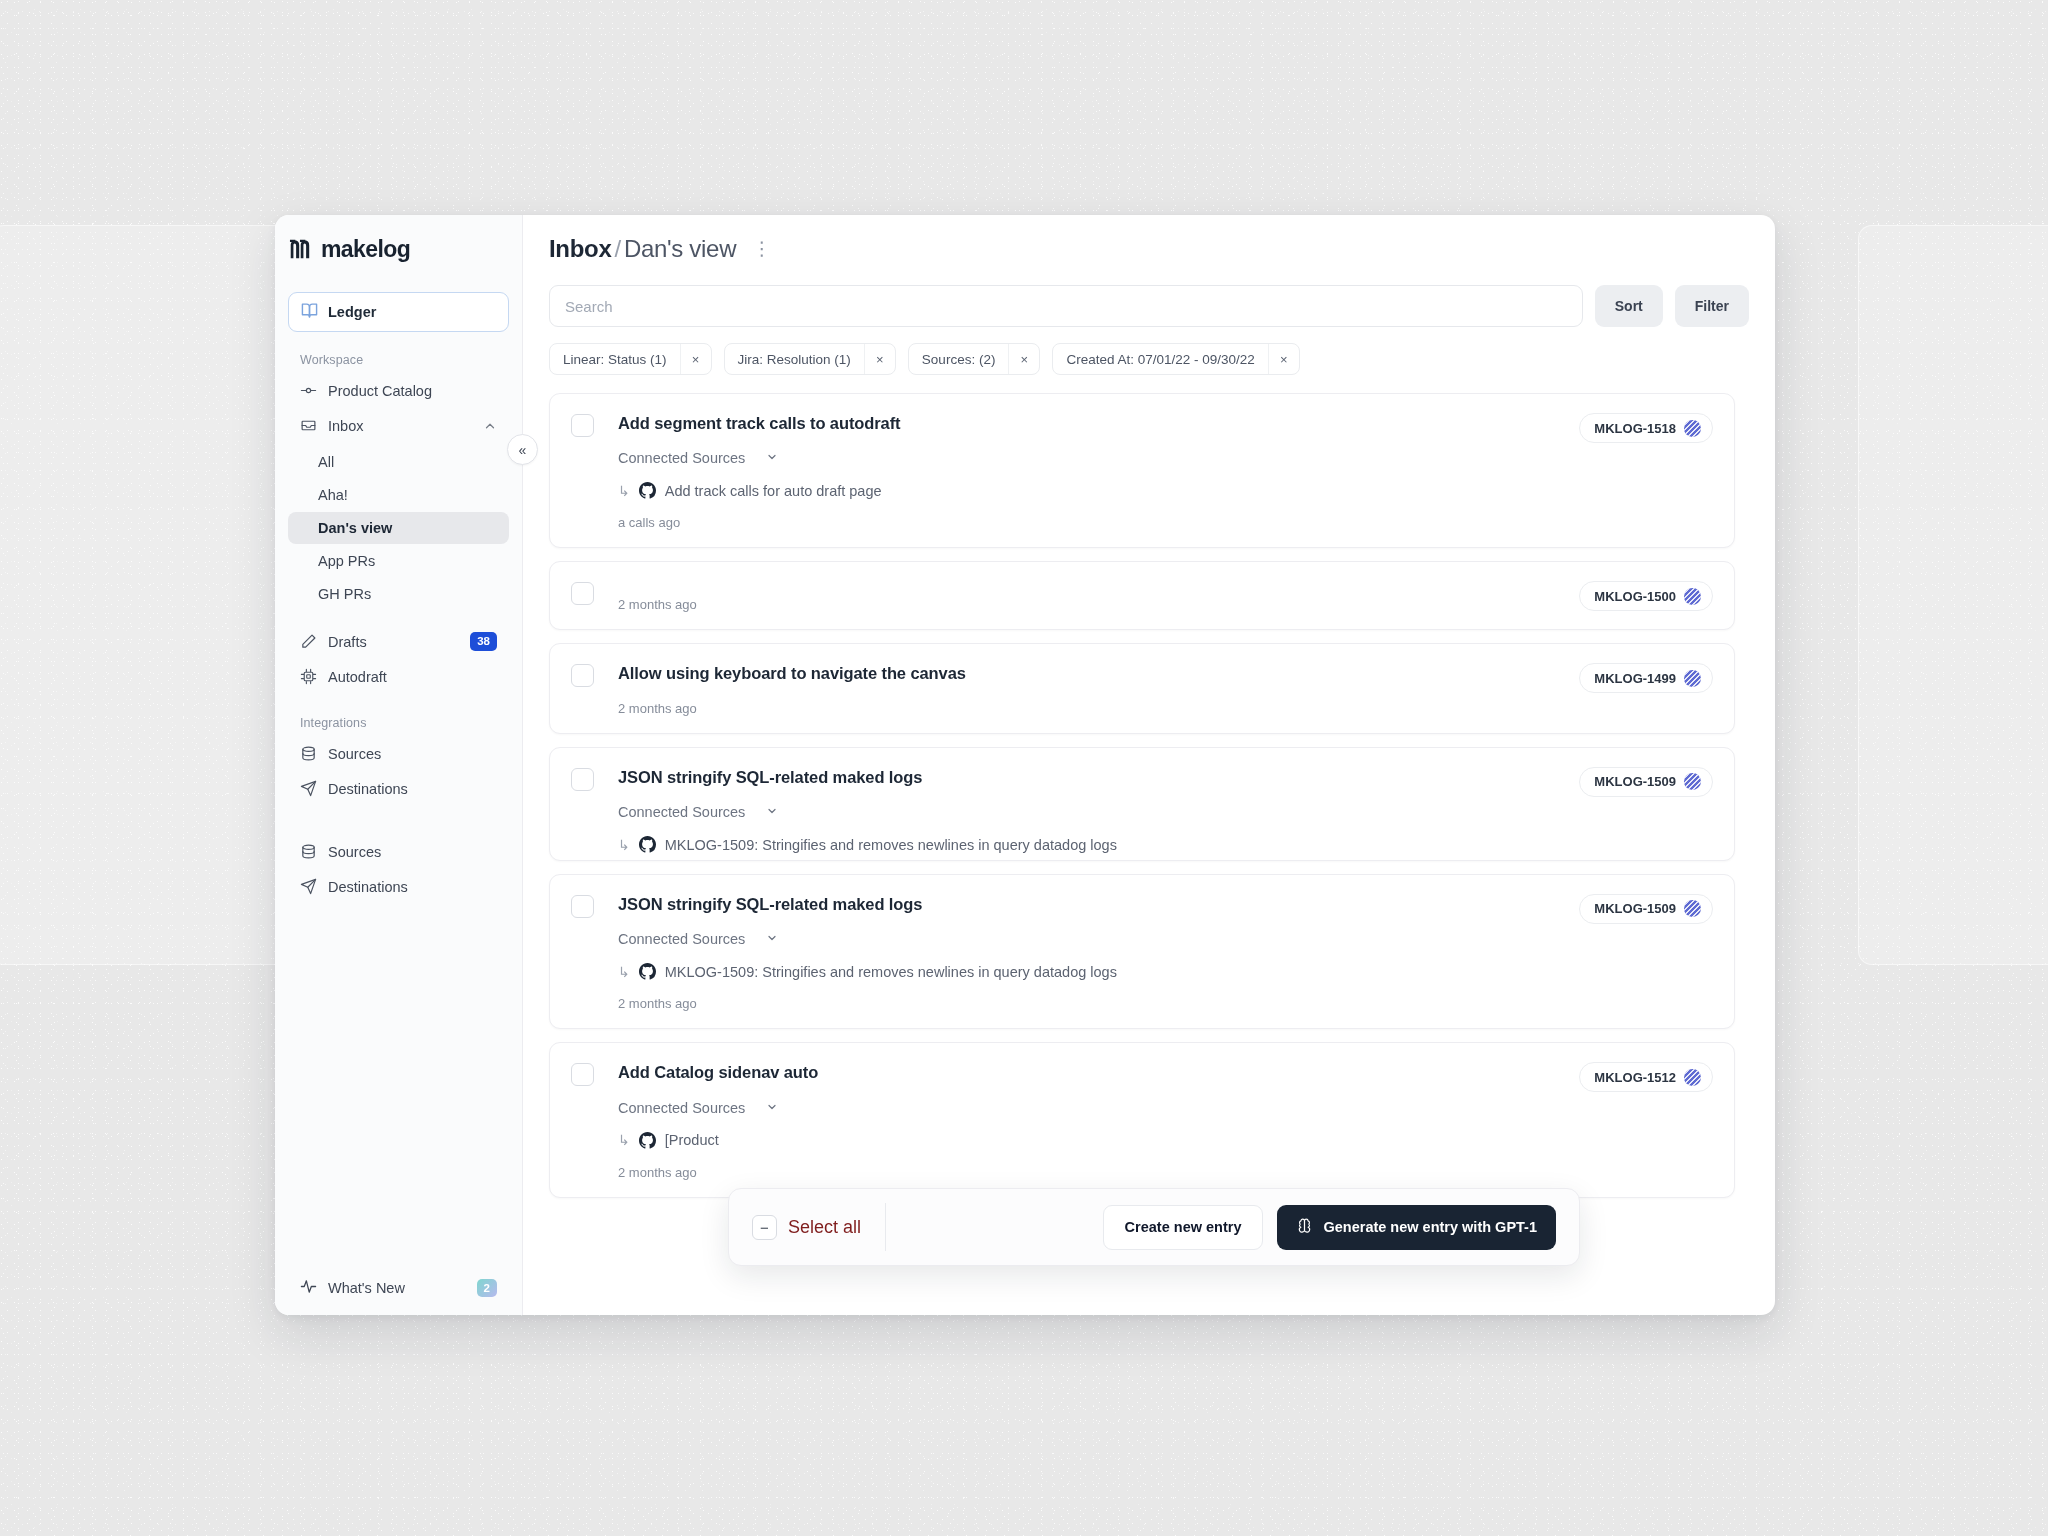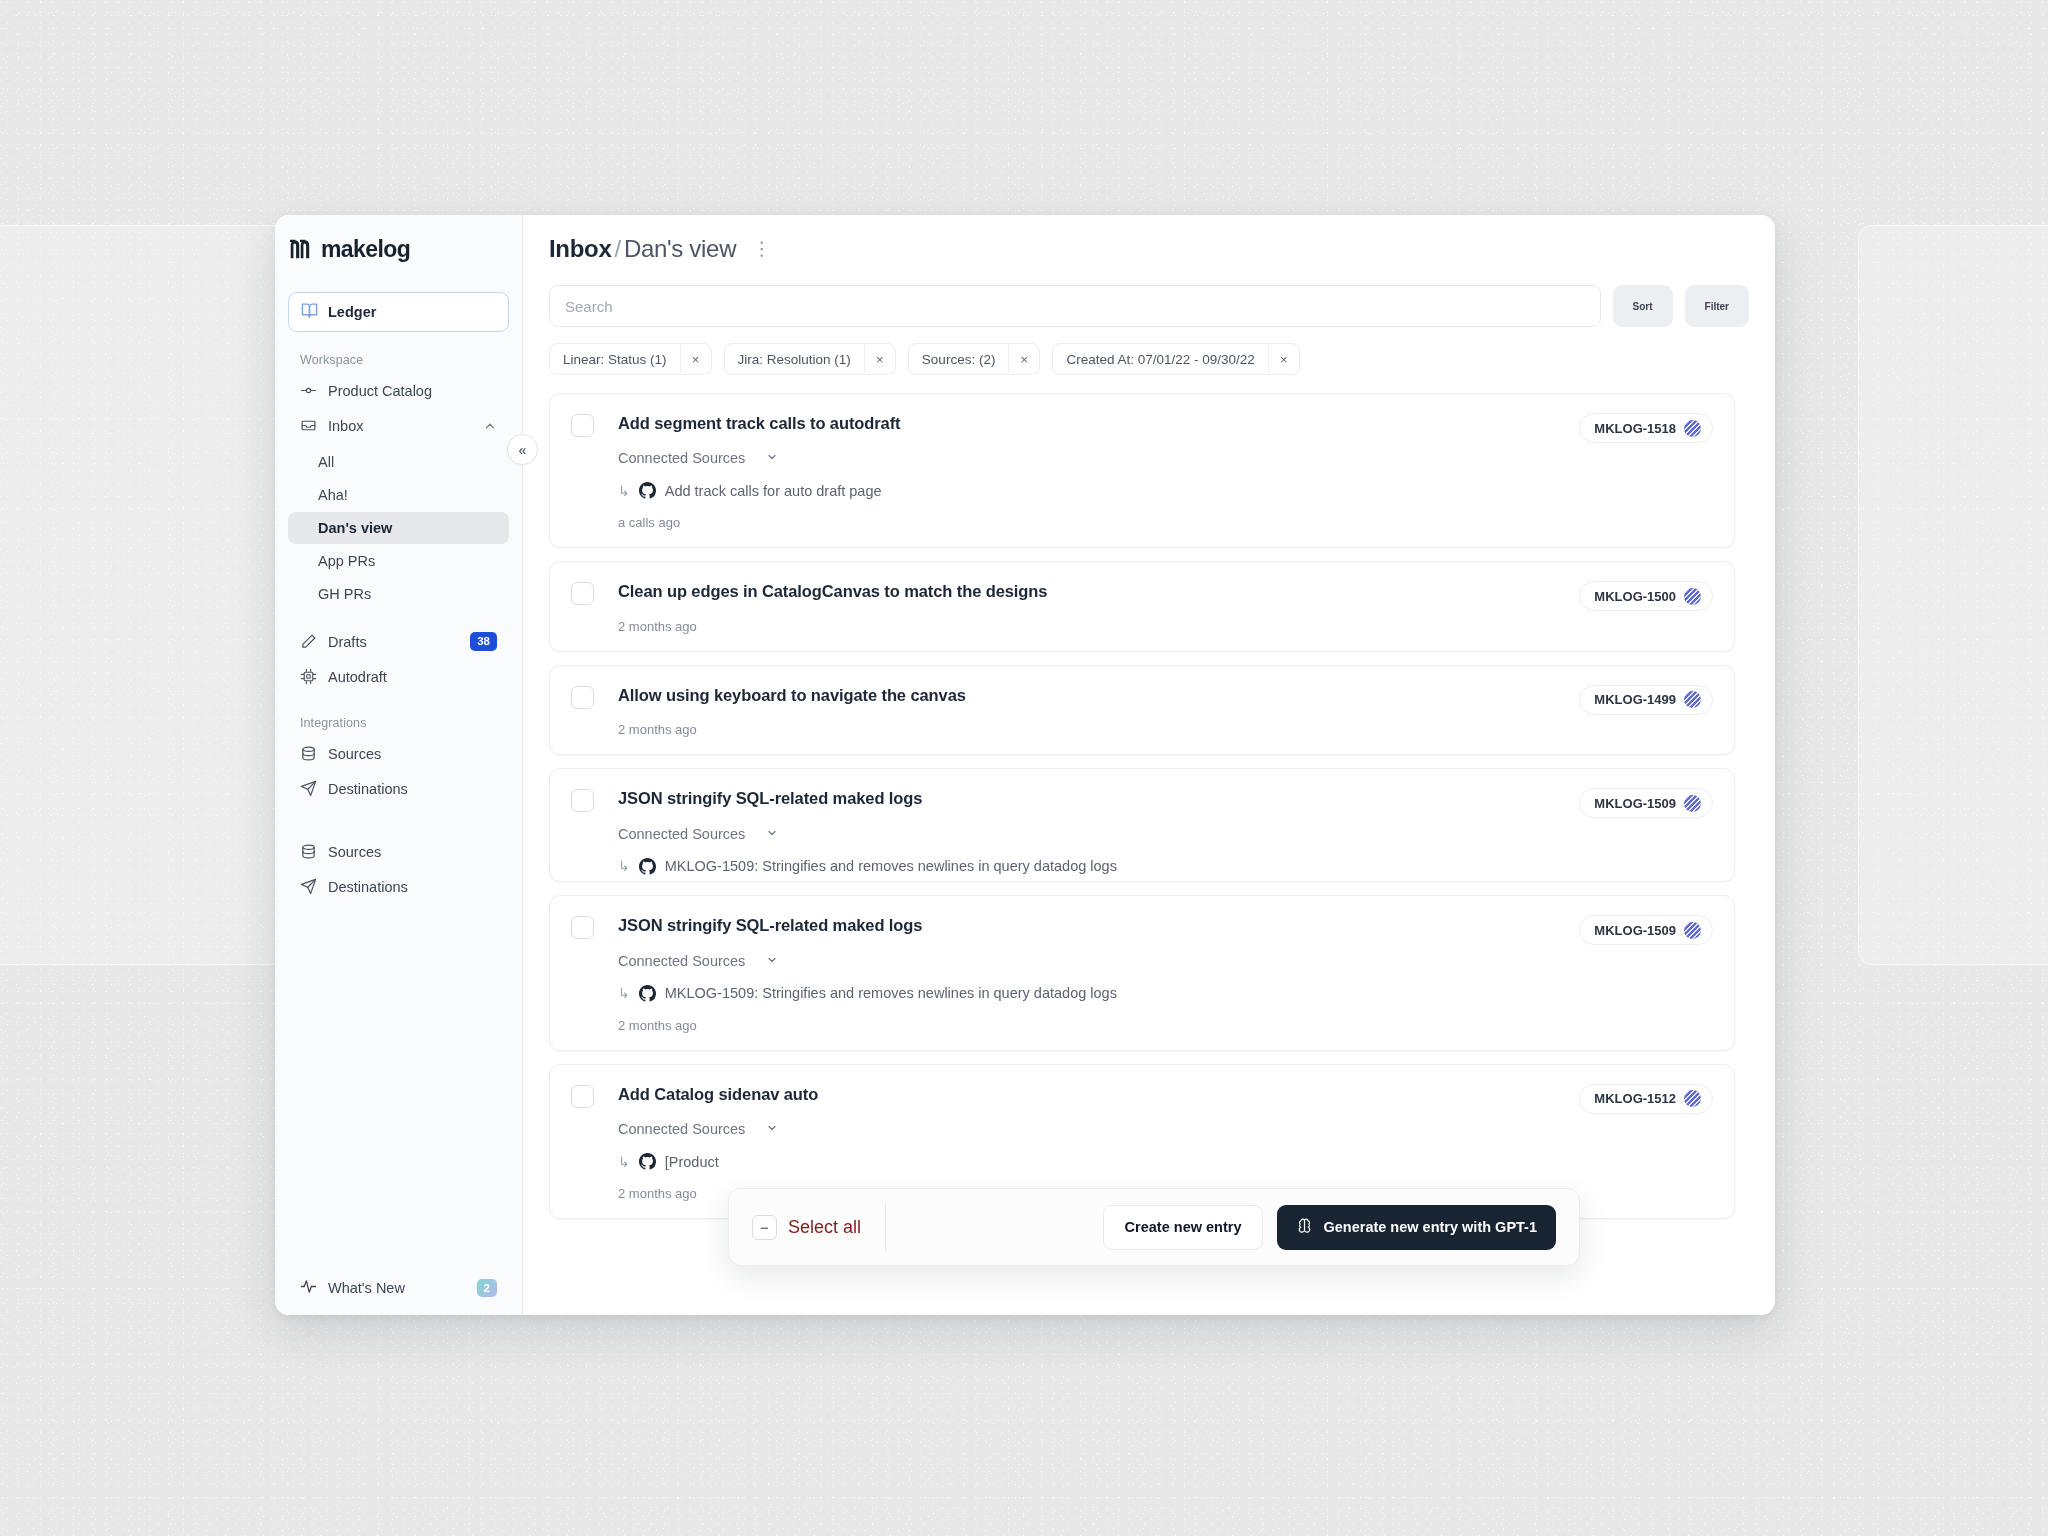--- a/index.html
+++ b/index.html
@@ -240,21 +240,21 @@
   }
   #search-input::placeholder { color: #a2a9b5; }
 
   .tb-btn {
     height: 42px;
     padding: 0 20px;
     border: none;
     border-radius: 9px;
     background: #eceef1;
     color: #3b4352;
-    font-size: 10px;
+    font-size: 14px;
     font-weight: 700;
     font-family: "Liberation Sans", sans-serif;
     cursor: pointer;
   }
 
   #chips {
     display: flex;
     align-items: center;
     gap: 12px;
     padding: 16px 26px 0 26px;
@@ -650,21 +650,20 @@
         <div class="mklog">
           <span>MKLOG-1518</span>
           <span class="linear-dot"></span>
         </div>
       </div>
 
       <div class="card">
         <div class="card-top">
           <div class="ck"></div>
           <div class="card-body">
-            <div class="card-title">Clean up edges in CatalogCanvas to match the designs</div>
             <div class="card-time">2 months ago</div>
           </div>
         </div>
         <div class="mklog">
           <span>MKLOG-1500</span>
           <span class="linear-dot"></span>
         </div>
       </div>
 
       <div class="card">

